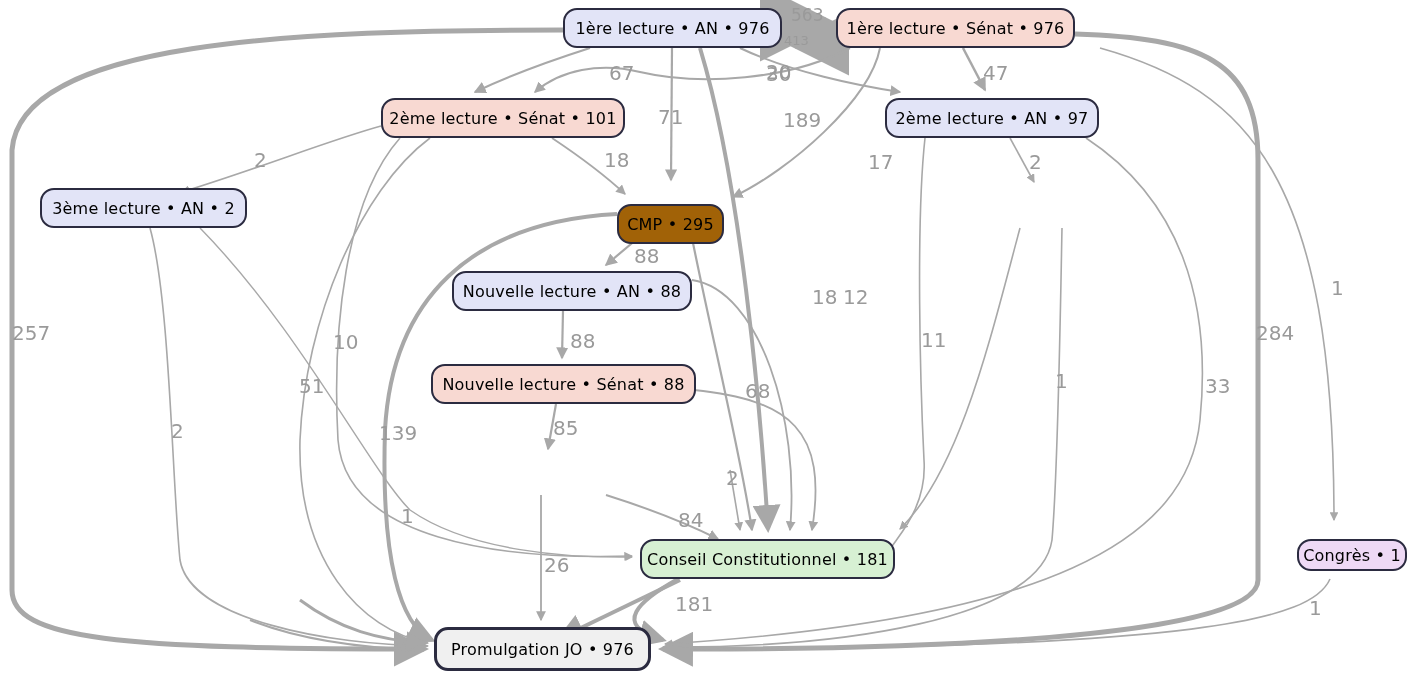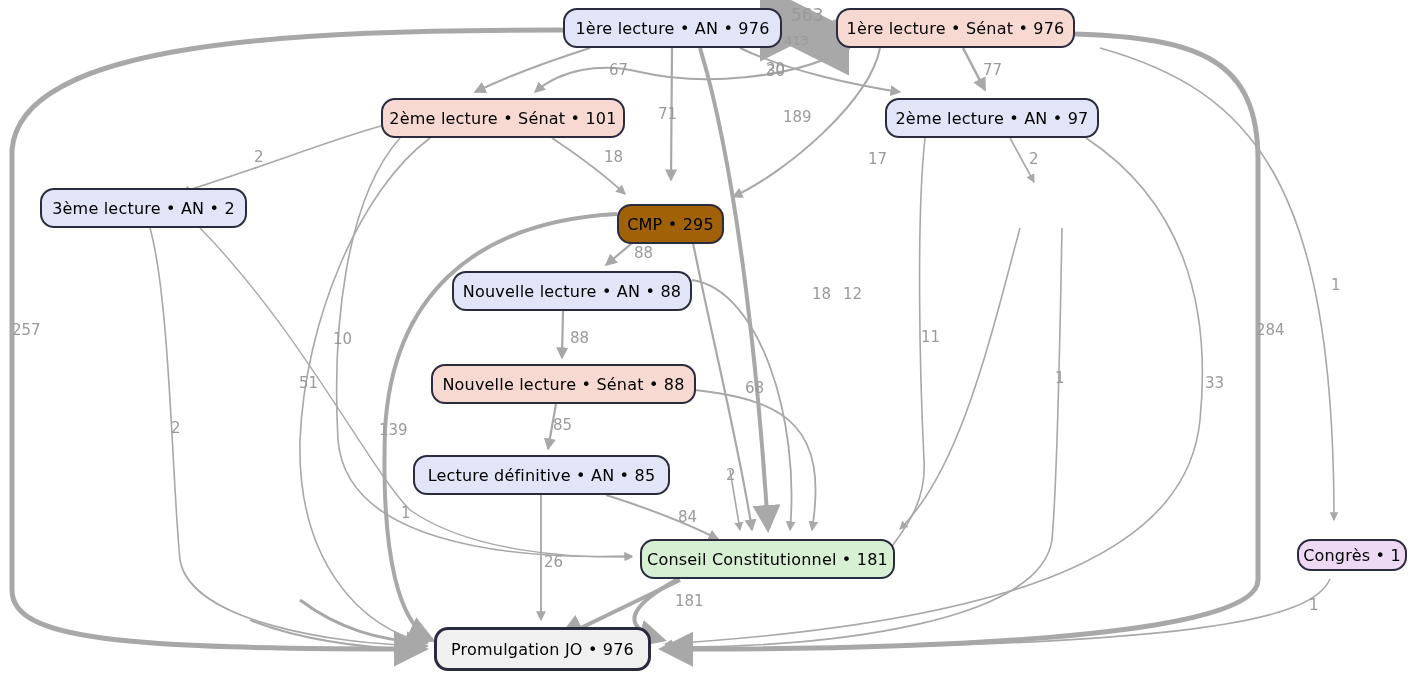--- a/index.html
+++ b/index.html
@@ -40,21 +40,21 @@
     z-index: 5;
   }
   .node .nlabel {
     display: inline-block;
     padding: 0 6px;
   }
   .elabel {
     position: absolute;
     color: #9a9a9a;
     font-family: "DejaVu Sans", sans-serif;
-    font-size: 15px;
+    font-size: 20px;
     z-index: 4;
     white-space: nowrap;
     pointer-events: none;
   }
 </style>
 </head>
 <body>
 
 <div id="canvas">
 
@@ -163,41 +163,38 @@
   </div>
   <div class="node" style="left:617px;top:204px;width:107px;height:40px;background:#a16207">
     <span class="nlabel">CMP • 295</span>
   </div>
   <div class="node" style="left:452px;top:271px;width:240px;height:40px;background:#e2e4f7">
     <span class="nlabel">Nouvelle lecture • AN • 88</span>
   </div>
   <div class="node" style="left:431px;top:364px;width:265px;height:40px;background:#f8d9d2">
     <span class="nlabel">Nouvelle lecture • Sénat • 88</span>
   </div>
-  <div class="node" style="left:413px;top:455px;width:257px;height:40px;background:#e2e4f7">
-    <span class="nlabel">Lecture définitive • AN • 85</span>
-  </div>
   <div class="node" style="left:640px;top:539px;width:255px;height:40px;background:#d7f0d3">
     <span class="nlabel">Conseil Constitutionnel • 181</span>
   </div>
   <div class="node" style="left:1297px;top:539px;width:110px;height:32px;background:#eed9f5">
     <span class="nlabel">Congrès • 1</span>
   </div>
   <div class="node" style="left:434px;top:627px;width:217px;height:44px;background:#f0f0f0;border-width:3.5px">
     <span class="nlabel">Promulgation JO • 976</span>
   </div>
 
   <div class="elabel" style="left:791px;top:5px;font-size:17px">563</div>
   <div class="elabel" style="left:784px;top:33px;font-size:13px">413</div>
   <div class="elabel" style="left:609px;top:61px">67</div>
   <div class="elabel" style="left:658px;top:105px">71</div>
   <div class="elabel" style="left:783px;top:108px">189</div>
   <div class="elabel" style="left:766px;top:60px">20</div>
   <div class="elabel" style="left:766px;top:62px">30</div>
-  <div class="elabel" style="left:983px;top:61px">77</div>
+  <div class="elabel" style="left:983px;top:61px">47</div>
   <div class="elabel" style="left:868px;top:150px">17</div>
   <div class="elabel" style="left:254px;top:148px">2</div>
   <div class="elabel" style="left:604px;top:148px">18</div>
   <div class="elabel" style="left:299px;top:374px">51</div>
   <div class="elabel" style="left:333px;top:330px">10</div>
   <div class="elabel" style="left:1029px;top:150px">2</div>
   <div class="elabel" style="left:921px;top:328px">11</div>
   <div class="elabel" style="left:1205px;top:374px">33</div>
   <div class="elabel" style="left:171px;top:419px">2</div>
   <div class="elabel" style="left:634px;top:244px">88</div>

